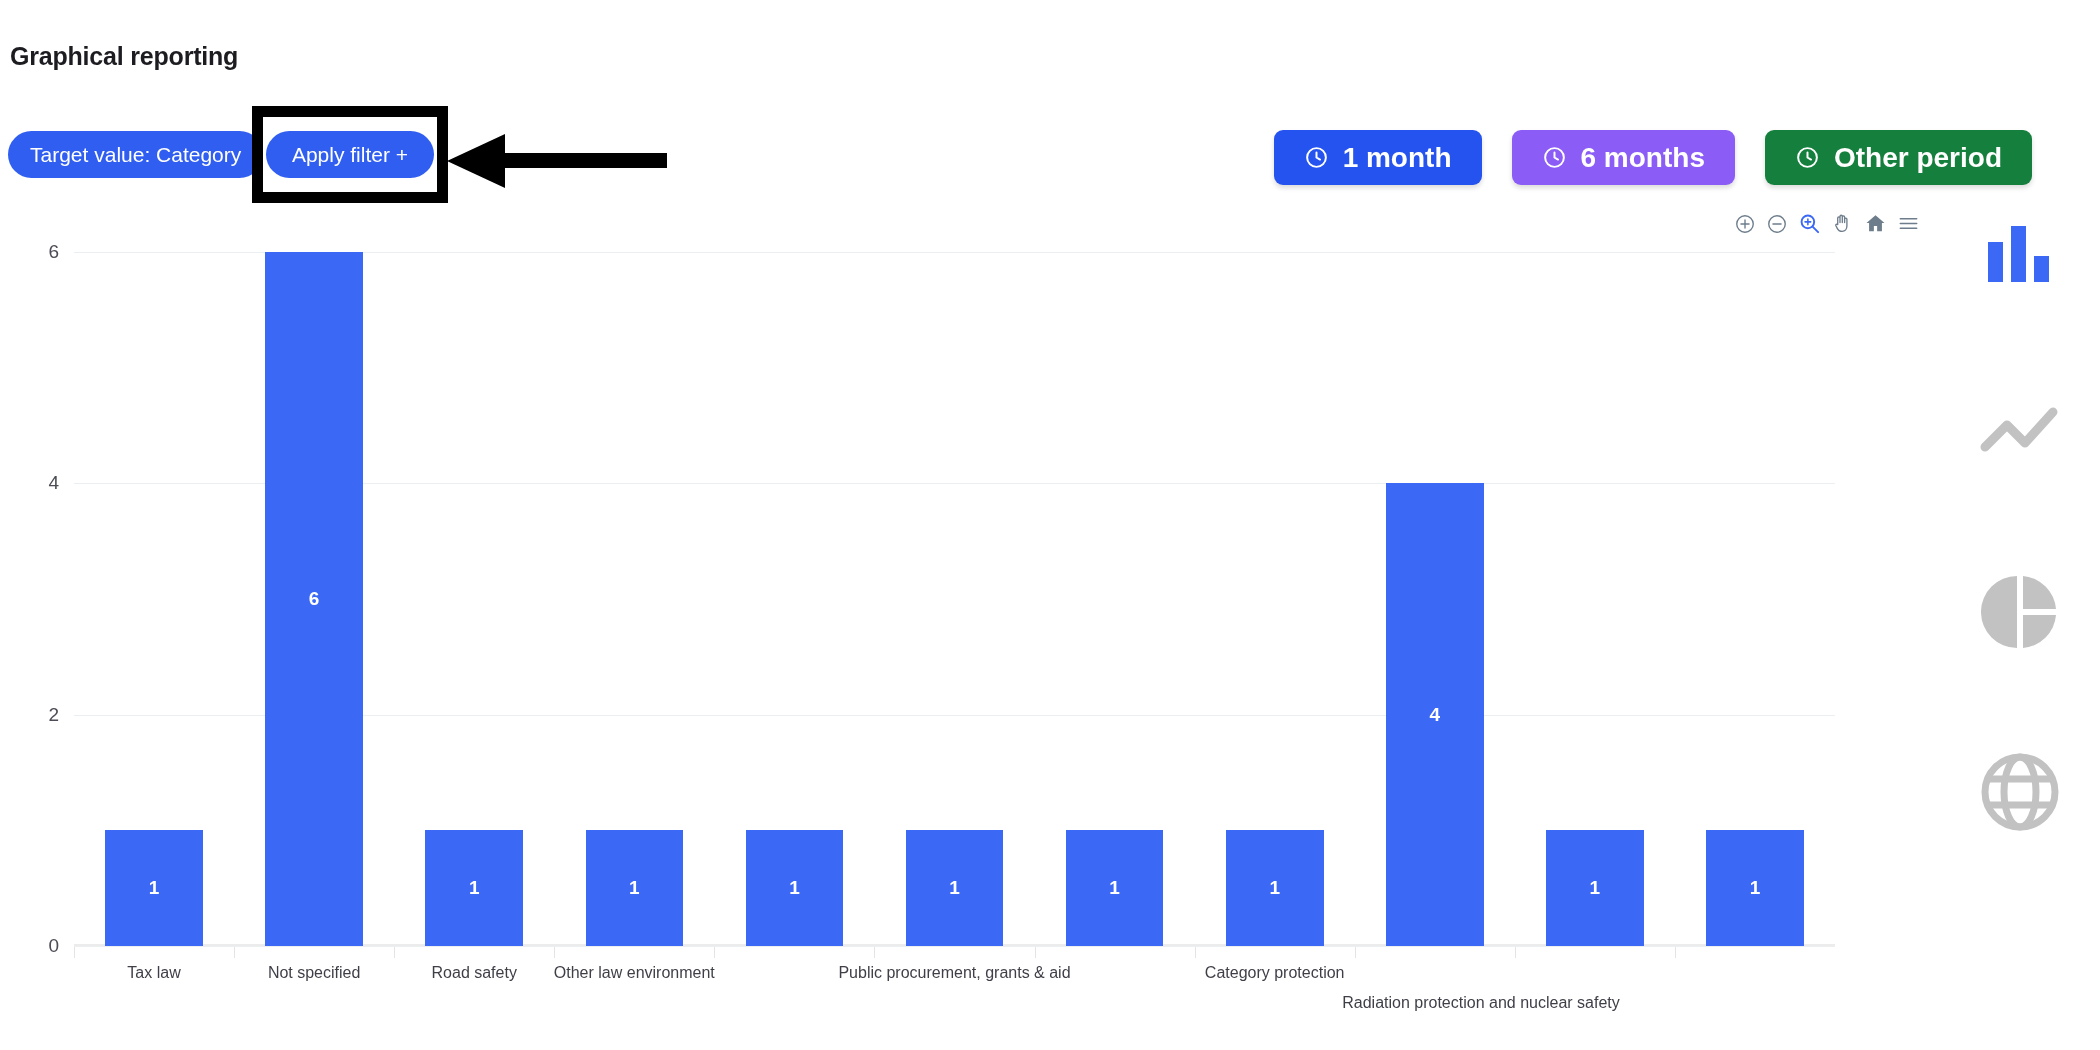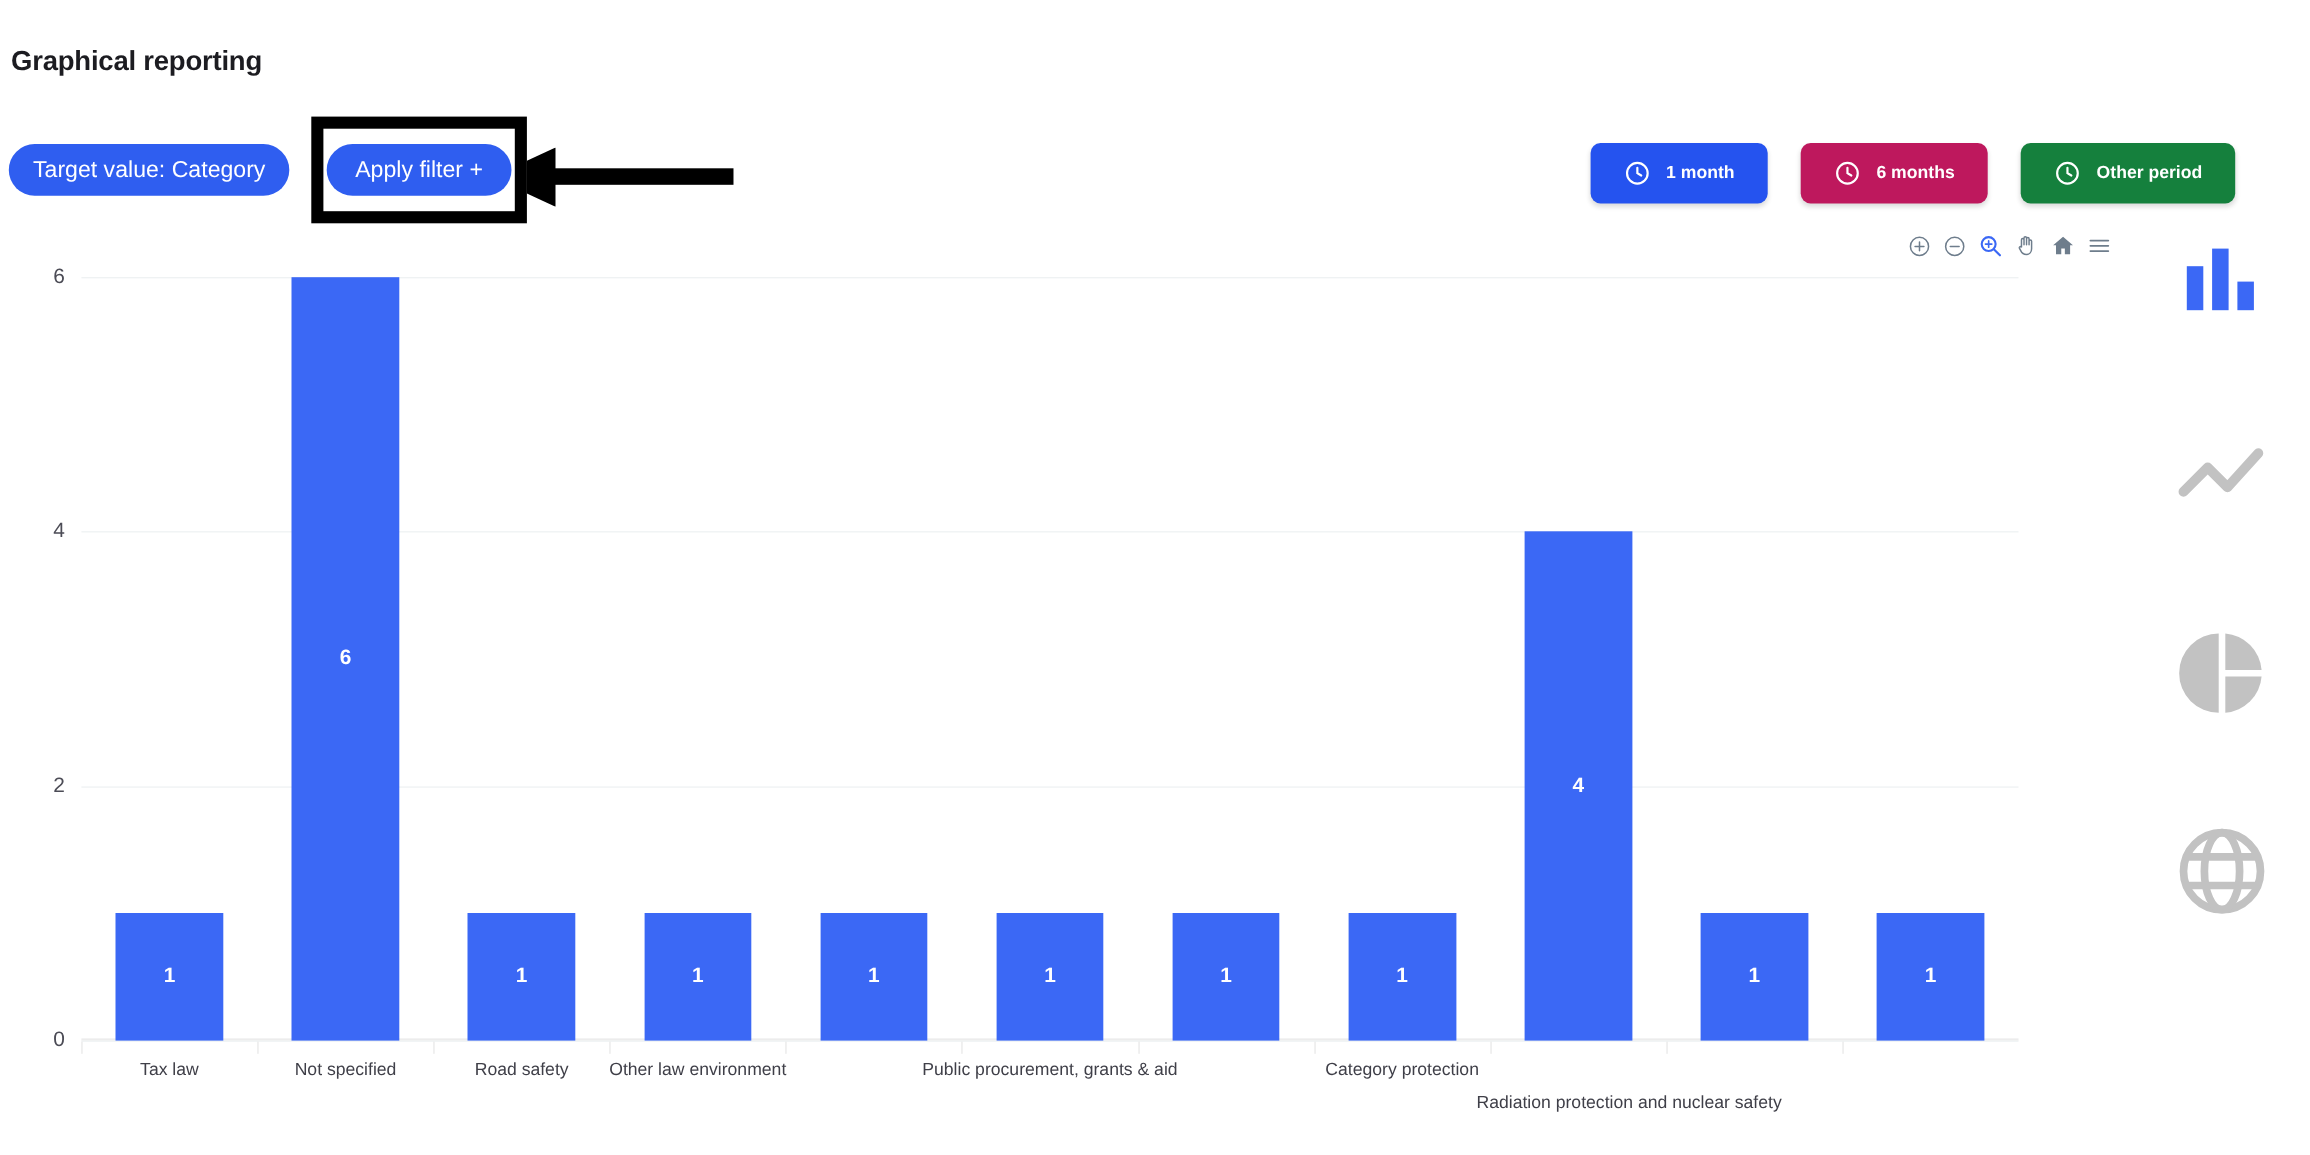--- a/index.html
+++ b/index.html
@@ -59,21 +59,20 @@
   
   .highlight-box {
     position: absolute;
     left: 252px;
     top: 106px;
     width: 196px;
     height: 97px;
     border: 11px solid #000000;
     background: #ffffff;
     z-index: 5;
-    margin-left: 31px;
   }
   .highlight-inner {
     position: absolute;
     left: 0; top: 0;
     width: 100%; height: 100%;
     display: flex;
     align-items: center;
     justify-content: center;
   }
 
@@ -98,21 +97,21 @@
   }
   .period-btn {
     border: none;
     border-radius: 9px;
     height: 55px;
     padding: 0 30px;
     display: flex;
     align-items: center;
     gap: 14px;
     color: #ffffff;
-    font-size: 16px;
+    font-size: 28px;
     font-weight: bold;
     font-family: "Liberation Sans", sans-serif;
     white-space: nowrap;
     cursor: pointer;
     box-shadow: 0 3px 5px rgba(0,0,0,0.14);
   }
   .period-btn svg { display:block; }
 
   
   .chart-toolbar {
@@ -272,21 +271,21 @@
     <button class="period-btn" style="background:#2553ef">
       <span>
         <svg width="25" height="25" viewBox="0 0 24 24" fill="none" stroke="#ffffff" stroke-width="1.9">
           <circle cx="12" cy="12" r="9"></circle>
             <path d="M12 7.2V12l3.4 2" stroke-linecap="round"></path>
         </svg>
       </span>
       <span>1 month</span>
     </button>
 
-    <button class="period-btn" style="background:#be185d">
+    <button class="period-btn" style="background:#8b5cf6">
       <span>
         <svg width="25" height="25" viewBox="0 0 24 24" fill="none" stroke="#ffffff" stroke-width="1.9">
           <circle cx="12" cy="12" r="9"></circle>
             <path d="M12 7.2V12l3.4 2" stroke-linecap="round"></path>
         </svg>
       </span>
       <span>6 months</span>
     </button>
 
 

